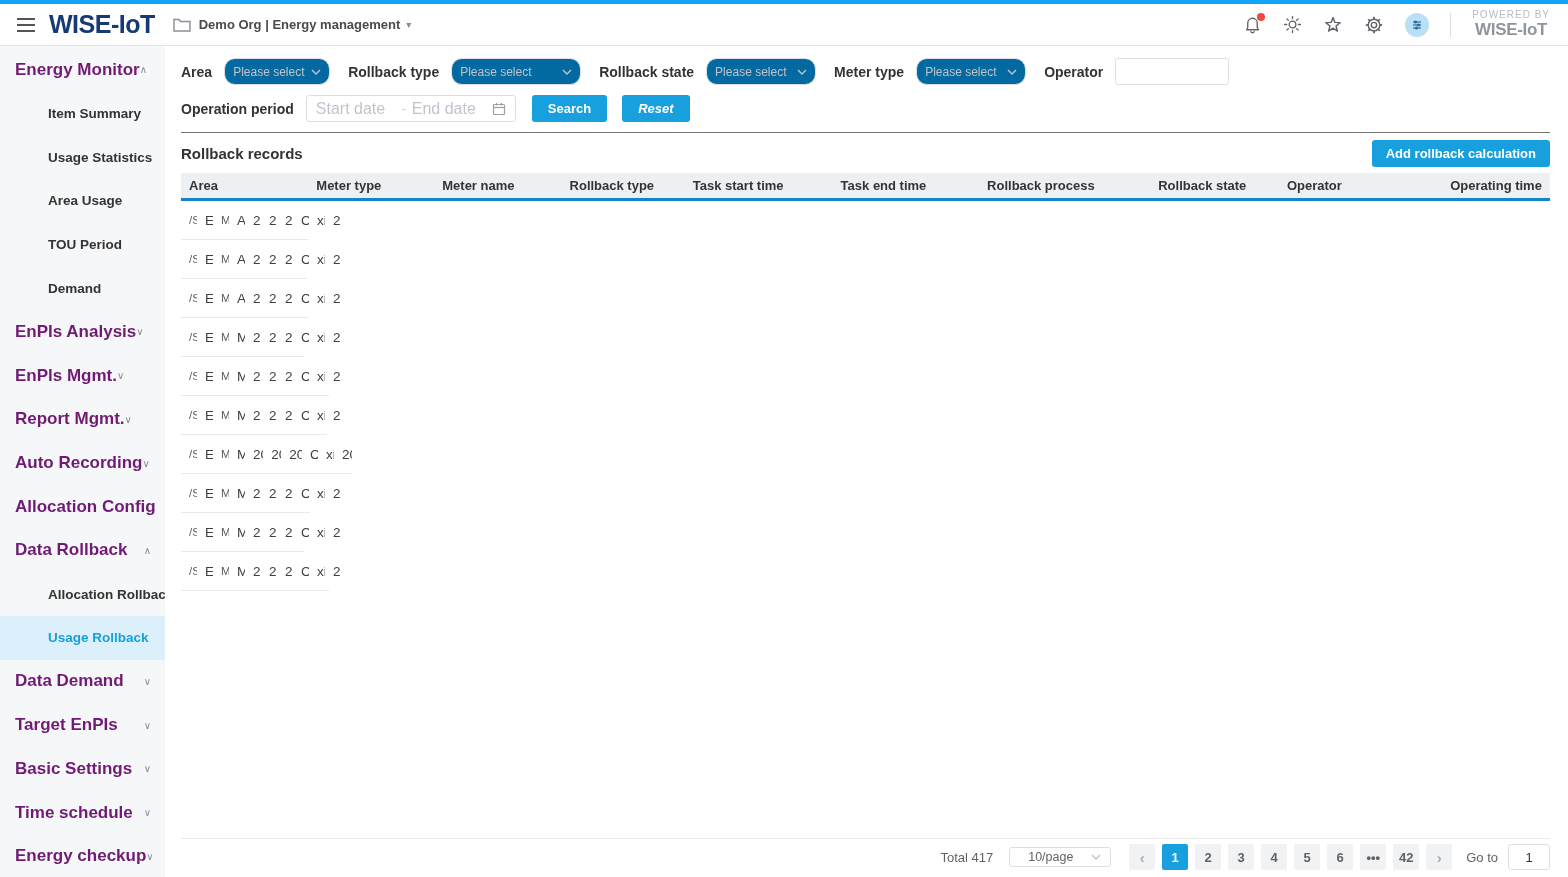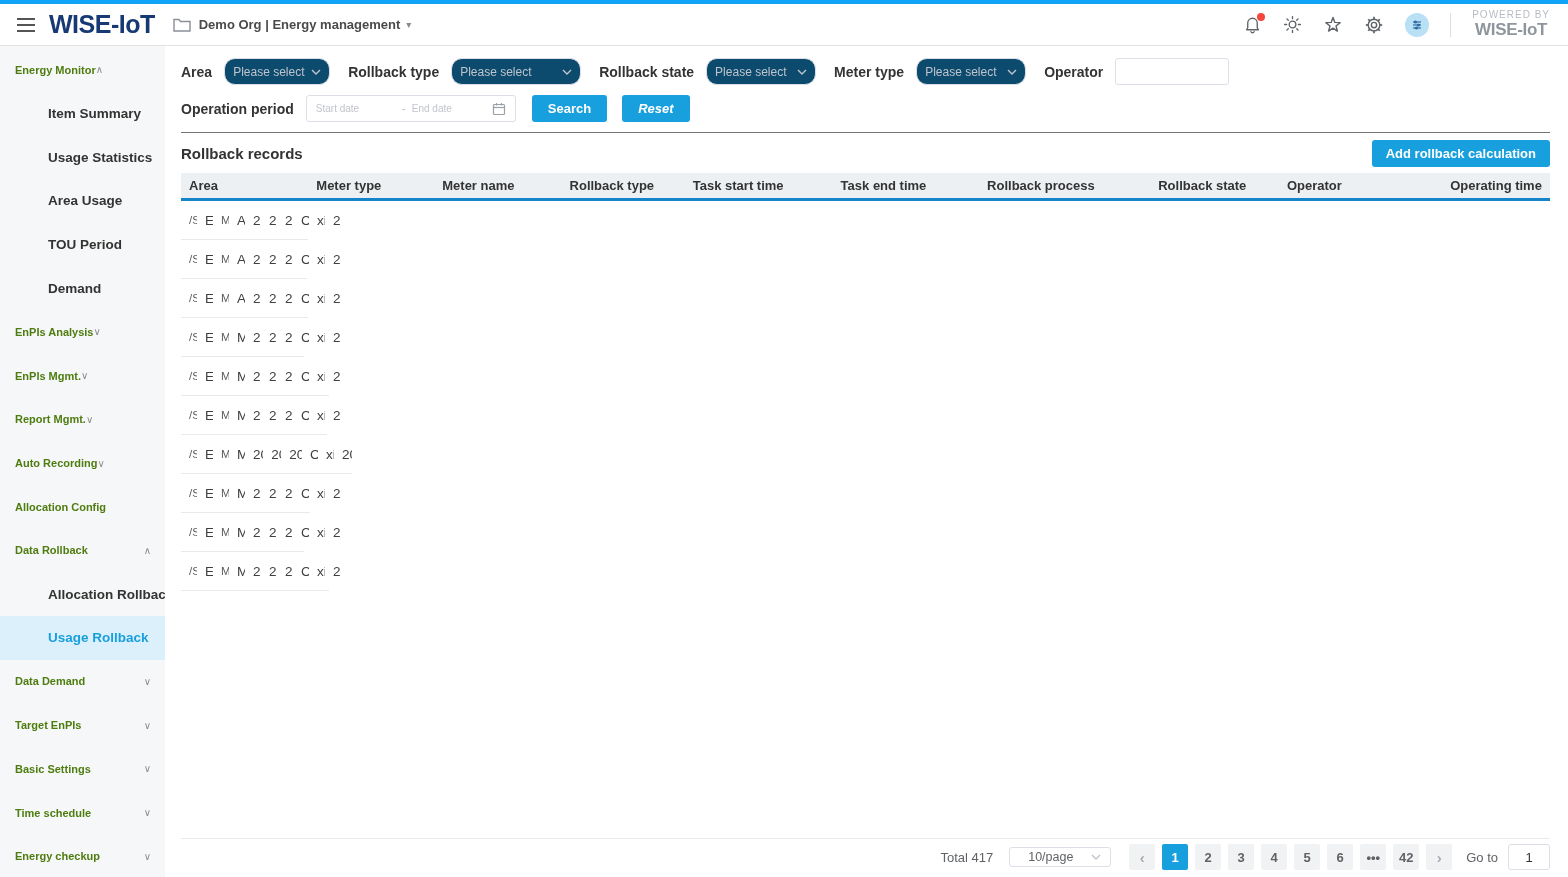--- a/index.html
+++ b/index.html
@@ -31,48 +31,48 @@
   .powered .l2 { font-size:17px; color:#8e959c; font-weight:800; letter-spacing:-0.3px; }
 
   
   .shell { flex:1; display:flex; min-height:0; }
 
   
   .sidebar { width:165px; flex:0 0 auto; background:#f6f7f8; padding-top:2px; }
   .nav-item { height:43.7px; display:flex; align-items:center; cursor:pointer;
     padding:0 14px 0 15px; }
   .nav-item.sub { padding-left:48px; }
-  .nav-item .nav-label { font-size:11px; font-weight:700; color:#4d7c0f;
+  .nav-item .nav-label { font-size:17px; font-weight:700; color:#701a75;
     white-space:nowrap; }
   .nav-item.sub .nav-label { font-size:13.5px; font-weight:600; color:#333; }
   .nav-chevron { margin-left:auto; font-size:10px; color:#8c8c8c; }
   .nav-item.active { background:#dcf0fb; }
   .nav-item.active .nav-label { color:#189fdd; }
 
   
   .main { flex:1; position:relative; background:#fff; padding:0 18px 0 16px;
     min-width:0; }
 
   
   .filters { padding-top:12px; }
   .frow { display:flex; align-items:center; height:27px; margin-bottom:10px; }
   .flabel { font-size:14px; font-weight:700; color:#333; margin-right:12px;
     white-space:nowrap; }
   .gap { margin-left:18px; }
   .fselect { height:27px; border:1px solid #dcdfe6; border-radius:11px;
-    background:#0c4a6e; display:flex; align-items:center; justify-content:space-between;
+    background:#0369a1; display:flex; align-items:center; justify-content:space-between;
     padding:0 8px; cursor:pointer; }
   .fselect .ph { font-size:12px; color:#c0c4cc; }
   .w-area { width:106px; } .w-rbtype { width:130px; }
   .w-rbstate { width:110px; } .w-mtype { width:110px; }
   .finput { width:114px; height:27px; border:1px solid #dcdfe6; border-radius:3px;
     padding:0 8px; font-size:13px; color:#333; outline:none; }
   .fdate { width:210px; height:27px; border:1px solid #dcdfe6; border-radius:3px;
     display:flex; align-items:center; padding:0 9px; cursor:pointer; }
-  .fdate .ph { font-size:10px; color:#c0c4cc; }
+  .fdate .ph { font-size:16px; color:#c0c4cc; }
   .fdate .d1 { flex:1; } .fdate .dash { color:#c0c4cc; font-size:12px; margin:0 6px; }
   .fdate .d2 { flex:1; }
   .btn { height:27px; border:none; border-radius:3px; font-size:13px; font-weight:700;
     font-family:inherit; cursor:pointer; }
   .btn.primary { background:#189fdd; color:#fff; padding:0 16px; }
   .btn.search { margin-left:16px; } .btn.reset { margin-left:15px;font-style:italic; }
 
   
   .records { border-top:1px solid #737373; margin-top:4px; }
   .records-head { height:40px; display:flex; align-items:center;

